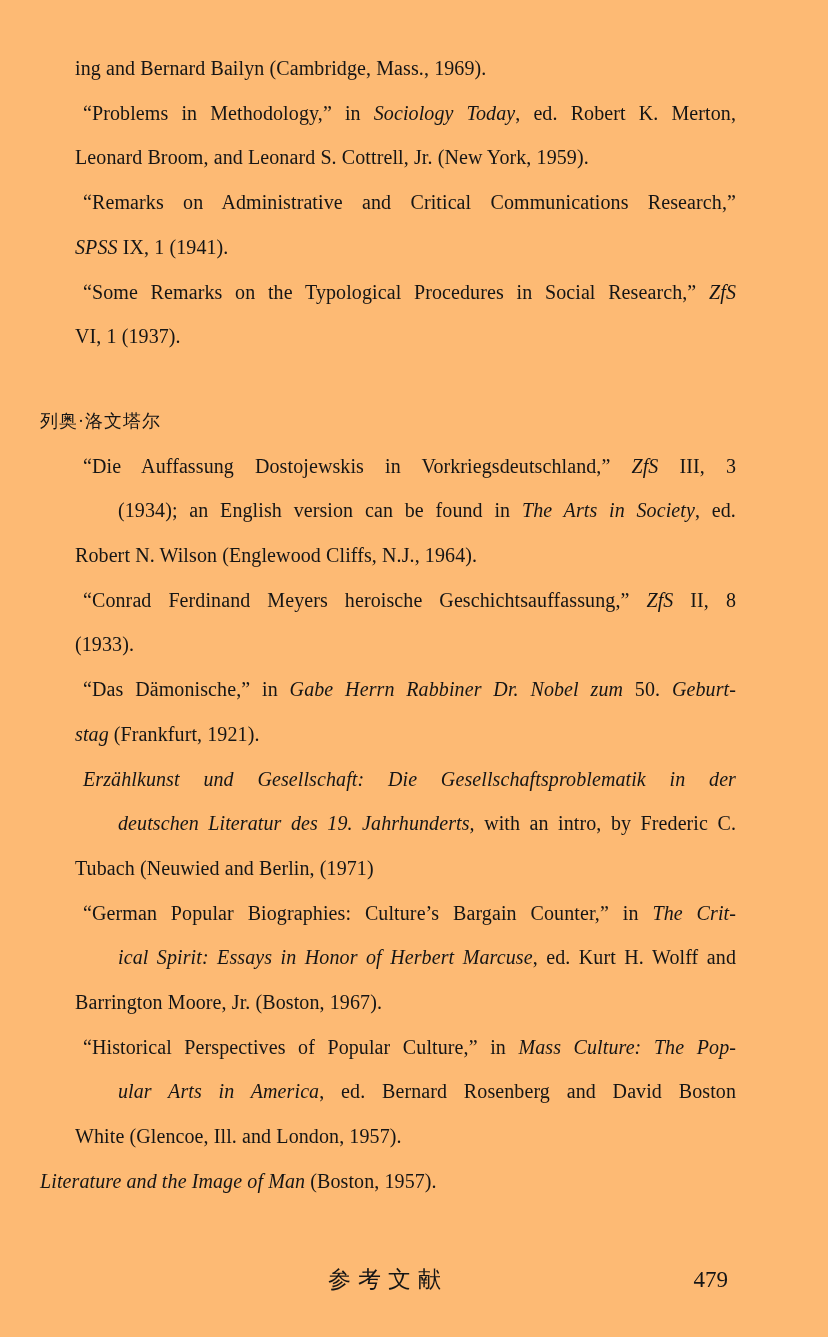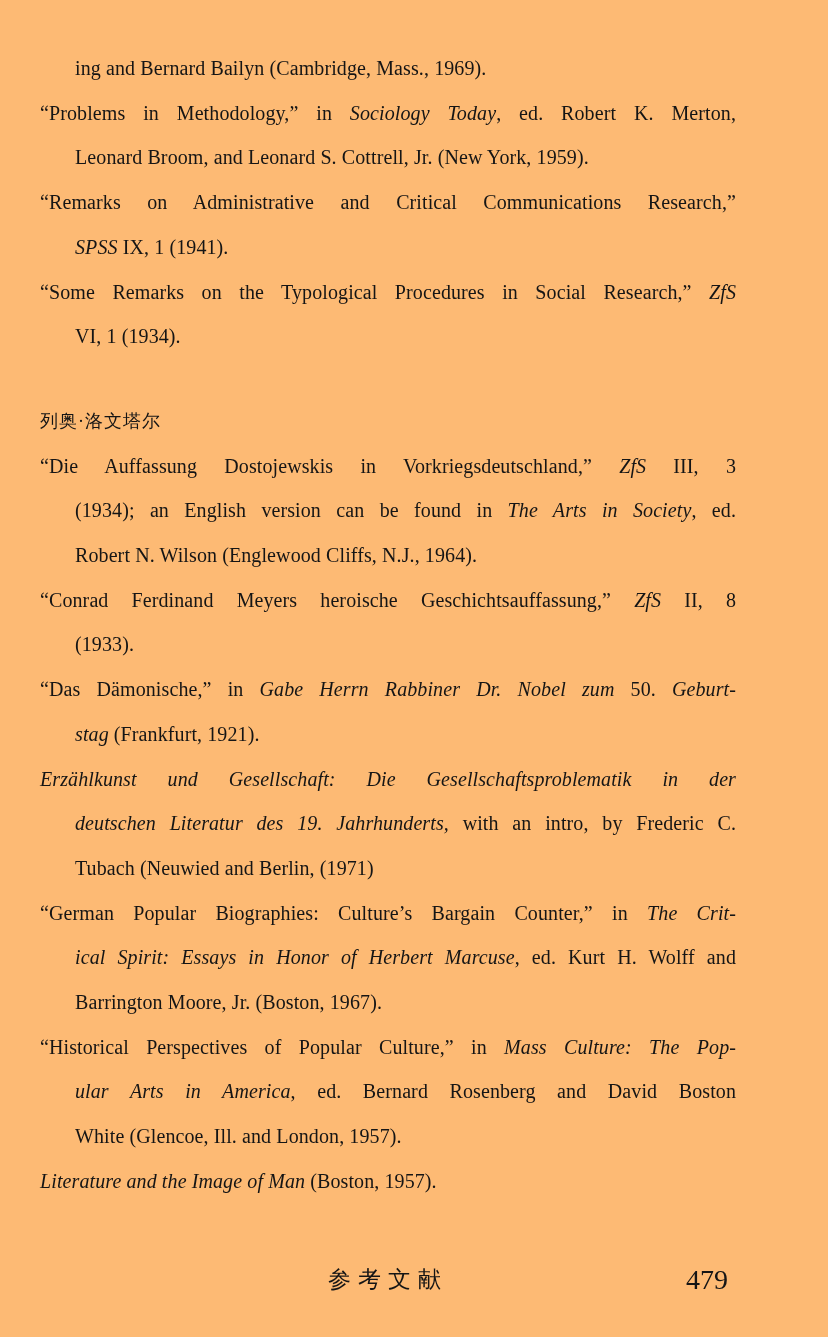--- a/index.html
+++ b/index.html
@@ -22,20 +22,21 @@
   .entry { margin: 0; }
   .line {
     line-height: 44.7px;
     text-align: left;
     letter-spacing: 0.1px;
   }
   .line.cont { padding-left: 35px; }
   .line.just {
     text-align: justify;
     text-align-last: justify;
+    margin-left: 43px;
   }
   .line em { font-style: italic; }
   .section-heading {
     line-height: 44.7px;
     margin-top: 40px;
     font-size: 18px;
     letter-spacing: 1px;
   }
   .footer {
     position: absolute;
@@ -49,21 +50,21 @@
     left: 0; right: 0;
     text-align: center;
     font-size: 23px;
     letter-spacing: 7px;
     line-height: 36px;
   }
   .footer-page {
     position: absolute;
     right: 8px;
     top: 0;
-    font-size: 28px;
+    font-size: 23px;
     line-height: 36px;
   }
 </style>
 </head>
 <body>
 
 <div class="page">
 
   <div class="textblock">
     <div>
@@ -73,21 +74,21 @@
         <div class="entry">
           <div class="line just"><span>“Problems in Methodology,” in </span><em>Sociology Today</em><span>, ed. Robert K. Merton,</span></div>
           <div class="line cont"><span>Leonard Broom, and Leonard S. Cottrell, Jr. (New York, 1959).</span></div>
         </div>
         <div class="entry">
           <div class="line just"><span>“Remarks on Administrative and Critical Communications Research,”</span></div>
           <div class="line cont"><em>SPSS</em><span> IX, 1 (1941).</span></div>
         </div>
         <div class="entry">
           <div class="line just"><span>“Some Remarks on the Typological Procedures in Social Research,” </span><em>ZfS</em></div>
-          <div class="line cont"><span>VI, 1 (1934).</span></div>
+          <div class="line cont"><span>VI, 1 (1937).</span></div>
         </div>
       </div>
     <div class="section-heading">列奥·洛文塔尔</div>
     <div>
         <div class="entry">
           <div class="line just"><span>“Die Auffassung Dostojewskis in Vorkriegsdeutschland,” </span><em>ZfS</em><span> III, 3</span></div>
           <div class="line cont just"><span>(1934); an English version can be found in </span><em>The Arts in Society</em><span>, ed.</span></div>
           <div class="line cont"><span>Robert N. Wilson (Englewood Cliffs, N.J., 1964).</span></div>
         </div>
         <div class="entry">

